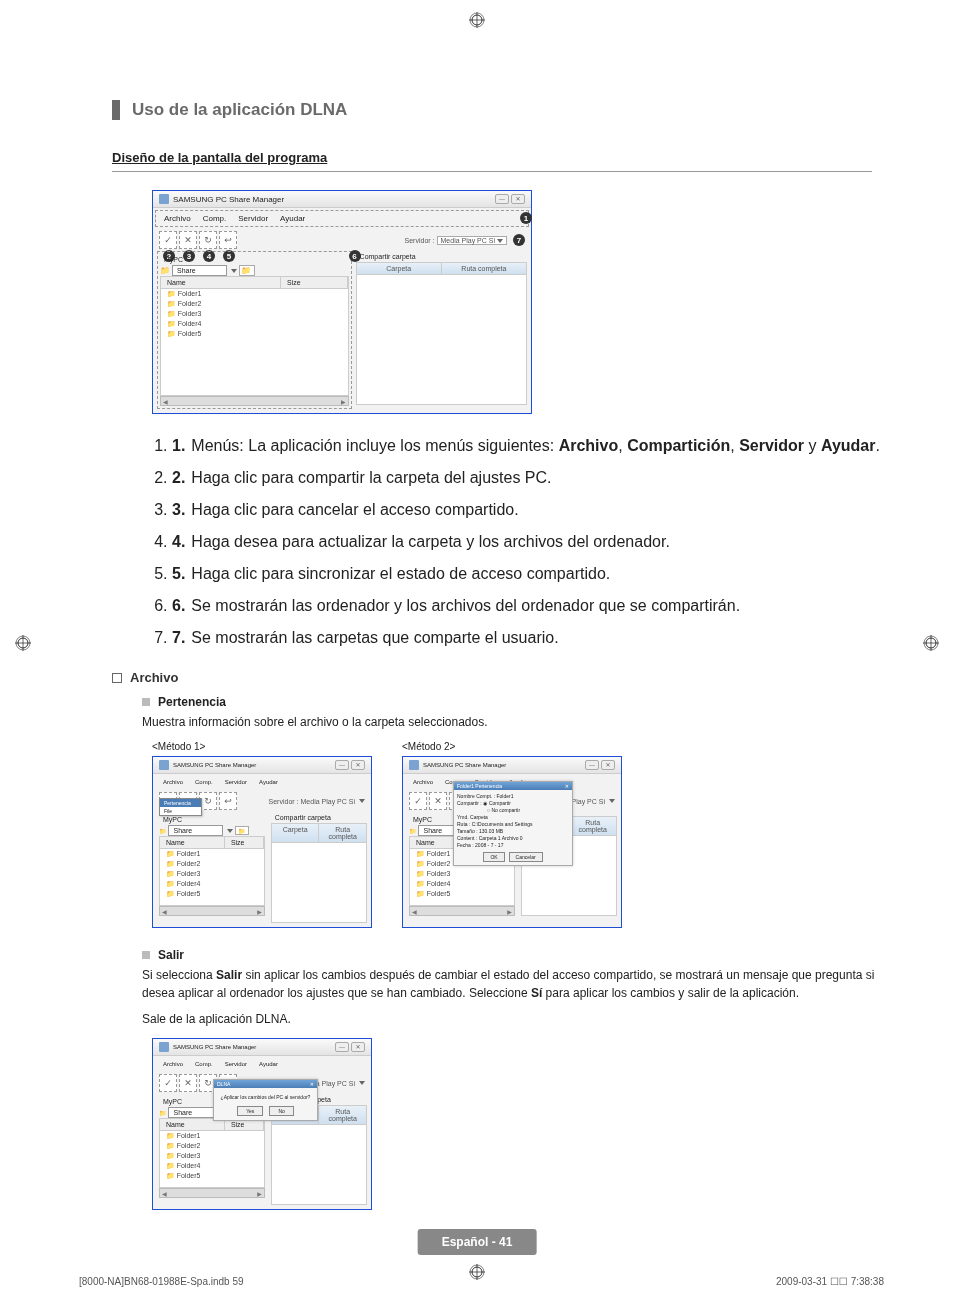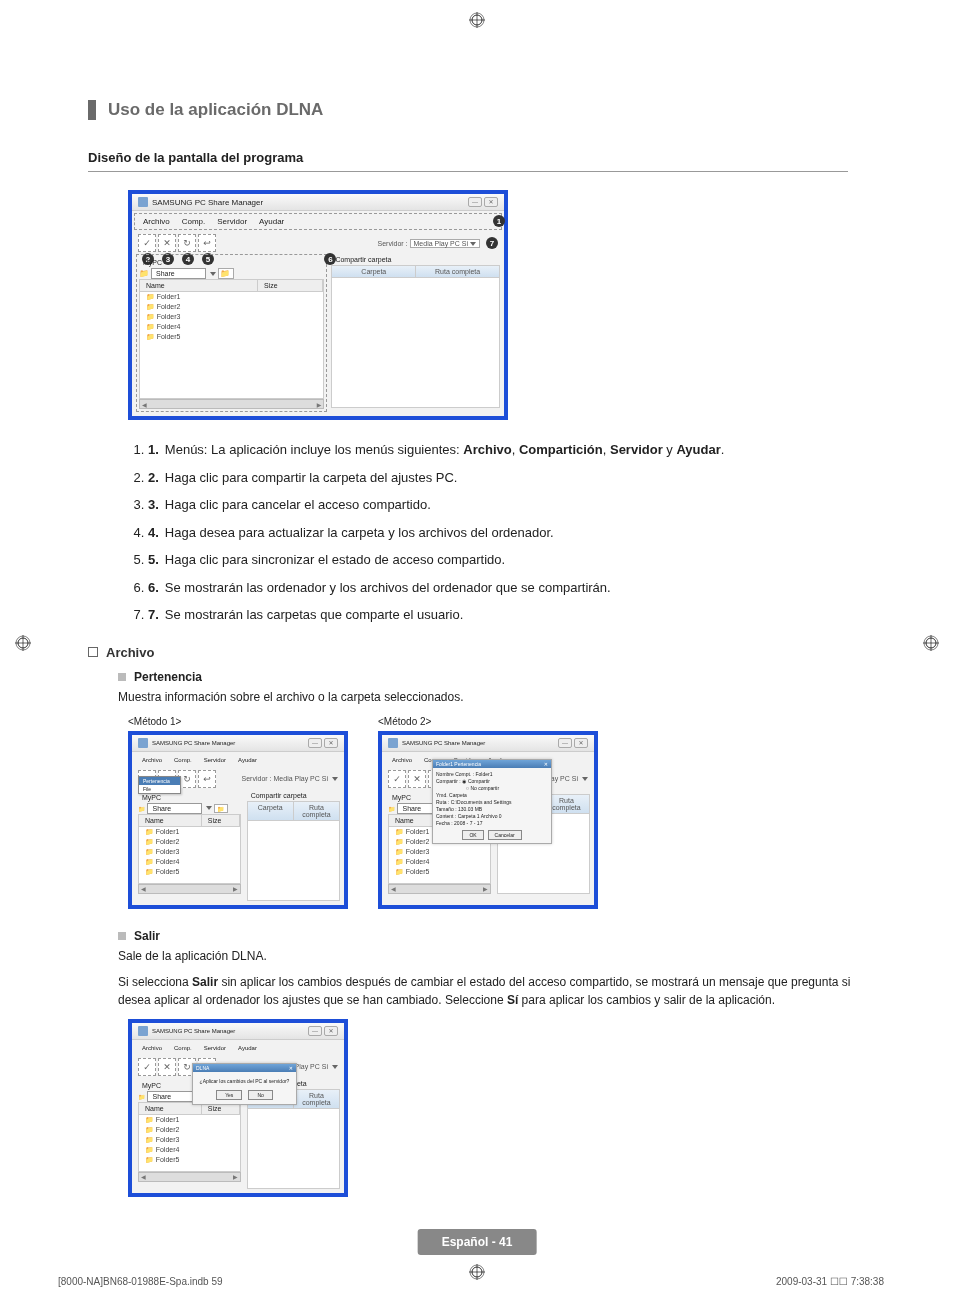--- a/index.html
+++ b/index.html
@@ -1,32 +1,32 @@
 <!DOCTYPE html>
 <html><head>
   <meta charset="utf-8">
   <style>
     * { box-sizing: border-box; margin: 0; padding: 0; }
     body { font-family: Arial, Helvetica, sans-serif; font-size: 12px; color: #222; background: #fff; width: 954px; margin: 0 auto; position: relative; }
-    .page { padding: 30px 60px 60px 28px; position: relative; min-height: 1315px; border-radius: 25px; }
+    .page { padding: 30px 60px 60px 52px; position: relative; min-height: 1315px; border-radius: 25px; }
     .reg-mark { position: absolute; left: 50%; transform: translateX(-50%); width: 16px; height: 16px; }
     .reg-mark.top { top: 12px; }
     .reg-mark.bottom { bottom: 35px; }
     .reg-mark svg { width: 16px; height: 16px; }
     .reg-side { position: absolute; top: 635px; width: 16px; height: 16px; }
     .reg-side.left { left: 15px; }
     .reg-side.right { right: 15px; }
 
     .section-title-bar { display: flex; align-items: center; margin: 70px 0 30px 60px; }
     .section-title-bar .bar { width: 8px; height: 20px; background: #6a6a6a; margin-right: 12px; }
     .section-title-bar h1 { font-size: 17px; font-weight: bold; color: #6a6a6a; }
 
-    .sub-section-title { font-size: 13px; font-weight: bold; margin: 0 0 6px 60px; padding-bottom: 6px; border-bottom: 1px solid #999; width: 760px; }
-
-    .app-window { width: 380px; margin: 18px 0 20px 100px; background: #f2f2f2; border: 4px solid #1d4ed8; font-size: 8px; }
+    .sub-section-title { font-size: 13px; font-weight: bold; margin: 0 0 6px 60px; padding-bottom: 6px; border-bottom: 1px solid #999; width: 760px; text-decoration: underline; }
+
+    .app-window { width: 380px; margin: 18px 0 20px 100px; background: #f2f2f2; border: 1px solid #1d4ed8; font-size: 8px; }
     .app-window.small { width: 220px; font-size: 6px; }
     .titlebar { background: linear-gradient(#fafafa,#e4e4e4); padding: 3px 6px; display: flex; align-items: center; justify-content: space-between; border-bottom: 1px solid #ccc; }
     .titlebar .left { display: flex; align-items: center; gap: 4px; }
     .title-icon { width: 10px; height: 10px; background: #7aa3d1; border-radius: 1px; }
     .win-btns { display: flex; gap: 2px; }
     .win-btn { width: 14px; height: 10px; border: 1px solid #aaa; background: #eee; border-radius: 2px; font-size: 6px; line-height: 8px; text-align: center; color: #666; }
     .menubar { display: flex; gap: 12px; padding: 3px 8px; border: 1px dashed #999; margin: 2px; position: relative; }
     .callout { position: absolute; width: 12px; height: 12px; border-radius: 50%; background: #333; color: #fff; font-size: 8px; font-weight: bold; display: flex; align-items: center; justify-content: center; }
     .toolbar-wrap { display: flex; align-items: center; padding: 2px 6px; justify-content: space-between; }
     .tool-icons { display: flex; gap: 2px; }
@@ -46,21 +46,21 @@
     .list-header div { padding: 2px 6px; border-right: 1px solid #ccc; }
     .list-row { padding: 1px 6px; color: #444; }
     .scrollbar-h { height: 10px; background: #ddd; border: 1px solid #bbb; display: flex; align-items: center; justify-content: space-between; padding: 0 2px; font-size: 6px; color: #777; }
     .right-columns { display: flex; border: 1px solid #ccc; background:#f5f5f5; }
     .right-columns div { flex: 1; text-align: center; padding: 2px; font-size: 7px; border-right: 1px solid #ccc; background: linear-gradient(#e8f0f8,#cfe0f0); color:#555; }
     .right-columns div:last-child { border-right: none; }
     .pane-right-body { height: 130px; background: #fff; border: 1px solid #ccc; border-top: none; }
     .compartir-label { font-size:7px; padding: 2px 4px; position: relative;}
 
     ol.steps { margin: 0 0 20px 100px; padding-left: 20px; width: 730px; }
-    ol.steps li { margin-bottom: 8px; font-size: 13px; line-height: 1.5; }
+    ol.steps li { margin-bottom: 8px; font-size: 16px; line-height: 1.5; }
     ol.steps li .n { font-weight: bold; margin-right: 6px; }
     ol.steps b { font-weight: bold; }
 
     .box-heading { display: flex; align-items: center; gap: 8px; margin: 12px 0 8px 60px; font-size: 13px; font-weight: bold; color: #333; }
     .box-heading .sq { width: 10px; height: 10px; border: 1px solid #666; }
 
     .sub-heading { display: flex; align-items: center; gap: 8px; margin: 10px 0 4px 90px; font-size: 12px; font-weight: bold; }
     .sub-heading .graysq { width: 8px; height: 8px; background: #bbb; }
     .body-text { margin: 0 0 8px 90px; width: 740px; font-size: 12px; line-height: 1.5; }
     ul.bullets { list-style: none; margin: 0 0 10px 100px; width: 730px; }
@@ -77,21 +77,21 @@
     .dialog-overlay .btns { display:flex; gap:4px; justify-content:center; margin-top:4px;}
     .dialog-overlay .btn { border:1px solid #888; padding:1px 6px; background:#eee; }
     .confirm-dialog { position: absolute; top: 40px; left: 60px; width: 105px; background: #f5f5f5; border: 1px solid #aaa; font-size: 5px; box-shadow: 0 0 3px rgba(0,0,0,0.2); }
     .confirm-dialog .dlg-title { background: linear-gradient(#6fa4d8,#4a7db5); color:#fff; padding:1px 3px; display:flex; justify-content:space-between; }
     .confirm-dialog .msg { padding: 6px 4px; text-align: center; }
     .confirm-dialog .btns { display:flex; gap:6px; justify-content:center; padding: 0 0 4px 0;}
     .confirm-dialog .btn { border:1px solid #888; padding:1px 8px; background:#eee; }
 
     .page-footer { position: absolute; bottom: 60px; left: 50%; transform: translateX(-50%); background: #888; color: #fff; padding: 6px 24px; border-radius: 3px; font-size: 12px; font-weight: bold; }
 
-    .print-info { position: absolute; bottom: 28px; left: 58px; right: 70px; display: flex; justify-content: space-between; font-size: 10px; color: #555; }
+    .print-info { position: absolute; bottom: 28px; left: 79px; right: 70px; display: flex; justify-content: space-between; font-size: 10px; color: #555; }
 
     .dd-arrow { display:inline-block; width:0; height:0; border-left:3px solid transparent; border-right:3px solid transparent; border-top:4px solid #666; vertical-align: middle; margin-left:2px;}
     .menu-dropdown { position:absolute; top: 22px; left: 4px; background:#fff; border:1px solid #888; font-size:5px; box-shadow: 1px 1px 2px rgba(0,0,0,0.2); z-index:5;}
     .menu-dropdown div { padding: 1px 10px 1px 4px; }
     .menu-dropdown div.hl { background:#4a7db5; color:#fff; }
   </style>
 </head>
 <body>
 
 <div class="page">
@@ -367,22 +367,22 @@
             <div class="btn">Cancelar</div>
           </div>
       </div>
     </div>
   </div>
 
   <div class="sub-heading">
       <span class="graysq"></span>
       <span>Salir</span>
     </div>
+  <p class="body-text"><span>Si selecciona </span><b>Salir</b><span> sin aplicar los cambios después de cambiar el estado del acceso compartido, se mostrará un mensaje que pregunta si desea aplicar al ordenador los ajustes que se han cambiado. Seleccione </span><b>Sí</b><span> para aplicar los cambios y salir de la aplicación.</span></p>
   <p class="body-text">Sale de la aplicación DLNA.</p>
-  <p class="body-text"><span>Si selecciona </span><b>Salir</b><span> sin aplicar los cambios después de cambiar el estado del acceso compartido, se mostrará un mensaje que pregunta si desea aplicar al ordenador los ajustes que se han cambiado. Seleccione </span><b>Sí</b><span> para aplicar los cambios y salir de la aplicación.</span></p>
 
   <div class="app-window small" style="margin: 10px 0 0 100px; position:relative;">
     <div class="titlebar">
         <div class="left">
           <div class="title-icon"></div>
           <span>SAMSUNG PC Share Manager</span>
         </div>
         <div class="win-btns">
           <div class="win-btn">—</div>
           <div class="win-btn">✕</div>

